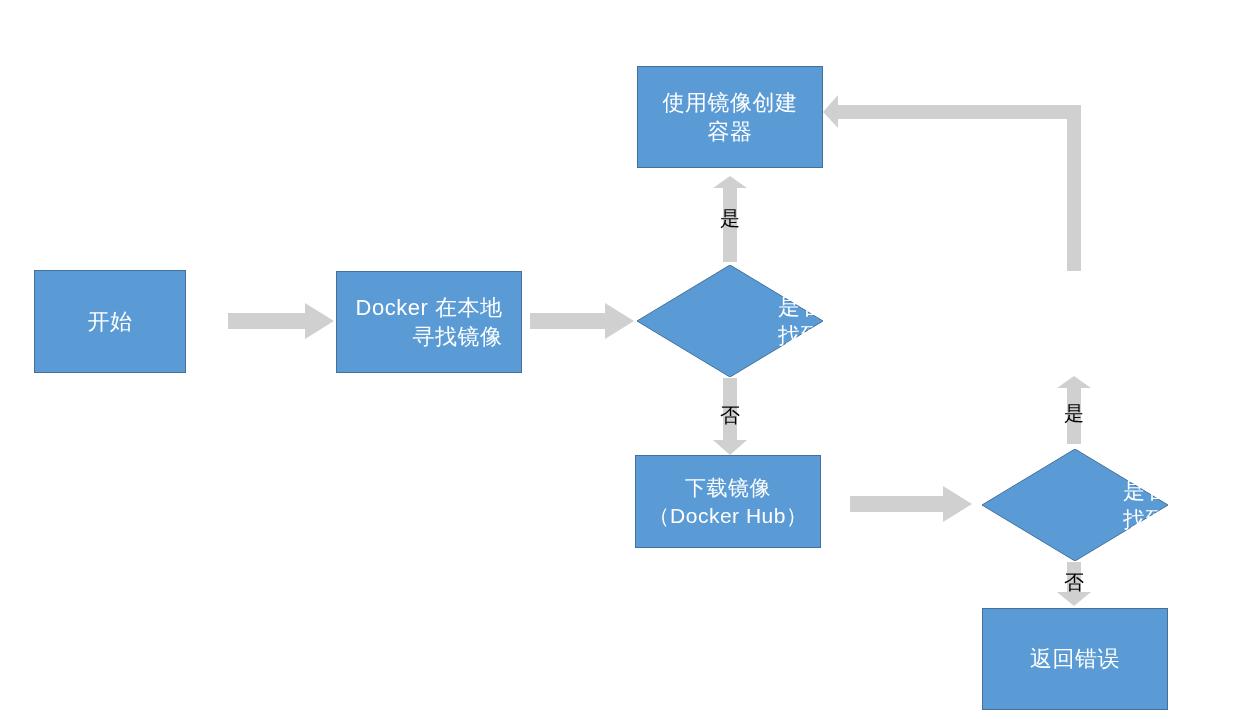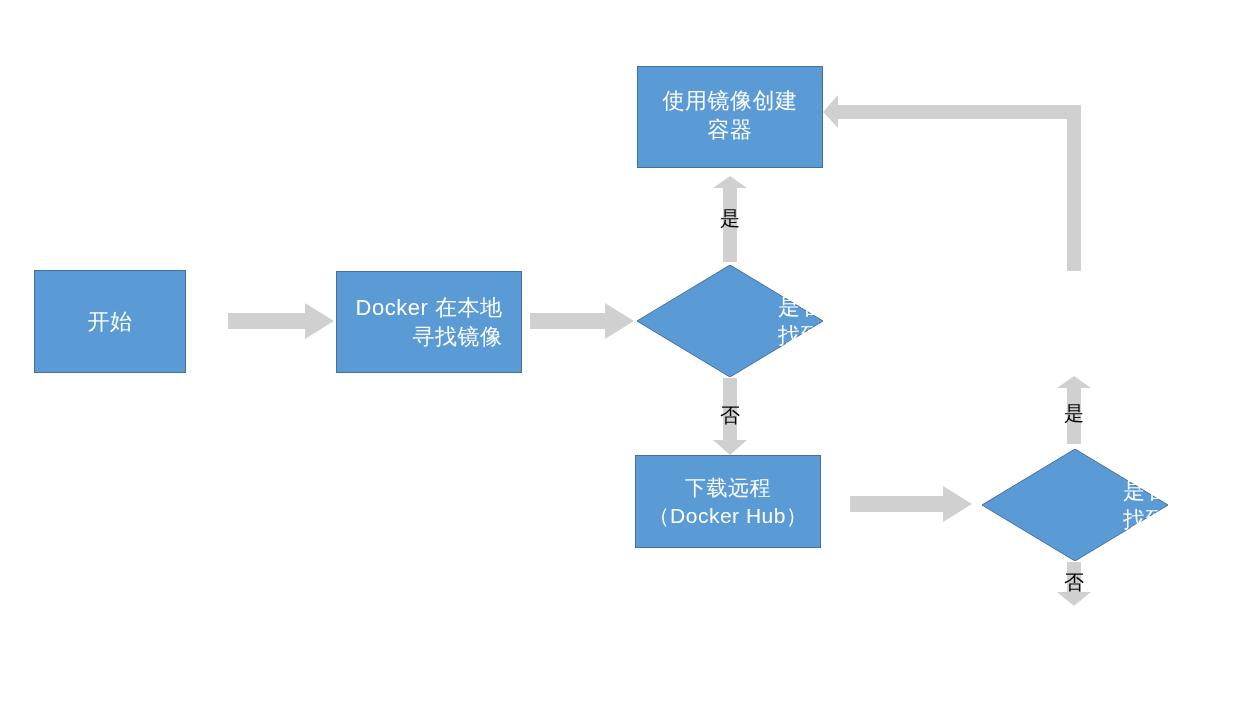--- a/index.html
+++ b/index.html
@@ -111,39 +111,42 @@
   </div>
 
   <div class="node diamond" style="left:637px; top:265px; width:186px; height:112px;">
     <svg class="dia-shape" viewBox="0 0 186 112" preserveAspectRatio="none">
       <polygon points="93,0 186,56 93,112 0,56" fill="#5B9BD5" stroke="#41719C" stroke-width="1"></polygon>
     </svg>
     <span class="dia-label">是否
 找到</span>
   </div>
 
-  <div class="node rect" style="left:637px; top:66px; width:186px; height:102px;font-family:Liberation Mono, monospace;">
+  <div class="node rect" style="left:637px; top:66px; width:186px; height:102px;">
     <span>使用镜像创建
 容器</span>
   </div>
 
   <div class="node rect" style="left:635px; top:455px; width:186px; height:93px; font-size:21px;">
-    <span>下载远程
+    <span>下载镜像
 （Docker Hub）</span>
   </div>
 
   <div class="node diamond" style="left:982px; top:449px; width:186px; height:112px;">
     <svg class="dia-shape" viewBox="0 0 186 112" preserveAspectRatio="none">
       <polygon points="93,0 186,56 93,112 0,56" fill="#5B9BD5" stroke="#41719C" stroke-width="1"></polygon>
     </svg>
     <span class="dia-label">是否
 找到</span>
   </div>
 
 
+  <div class="node rect" style="left:982px; top:608px; width:186px; height:102px;">
+    <span>返回错误</span>
+  </div>
 
   <div class="edge-label" style="left:720px; top:208px;">是</div>
 
   <div class="edge-label" style="left:720px; top:405px;">否</div>
 
   <div class="edge-label" style="left:1064px; top:403px;">是</div>
 
   <div class="edge-label" style="left:1064px; top:572px;">否</div>
 
 </div>

